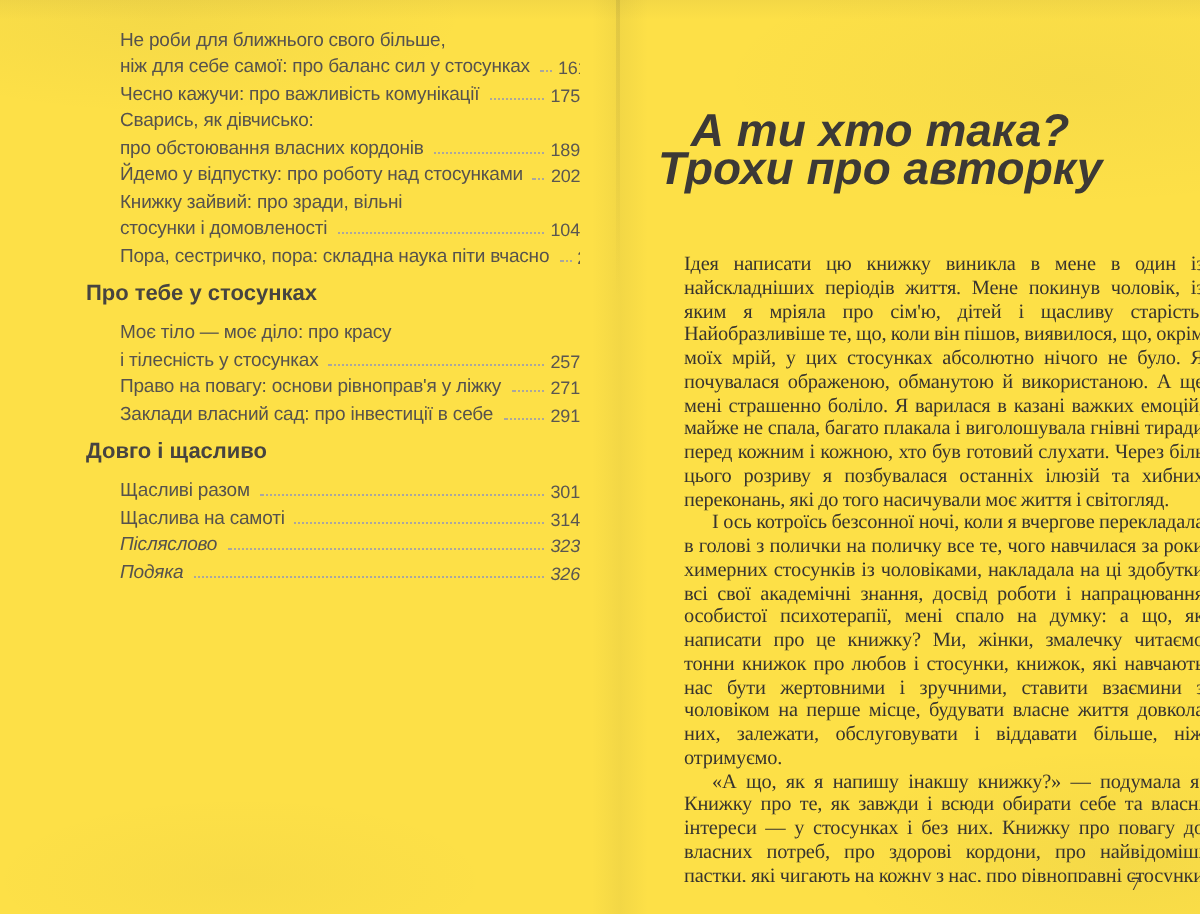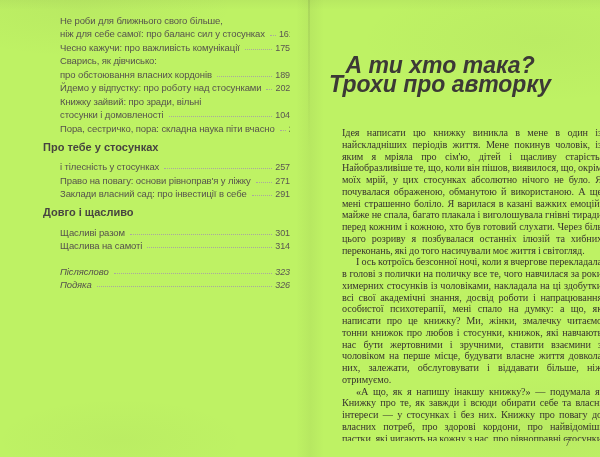--- a/index.html
+++ b/index.html
@@ -1,18 +1,18 @@
 <!DOCTYPE html>
 <html><head>
 <meta charset="utf-8">
 <style>
   html,body{margin:0;padding:0;background:#e9e8e6;}
   .photo{
     position:relative;width:600px;height:457px;overflow:hidden;
-    background:#bef264;
+    background:#fde047;
     font-family:"Liberation Sans",sans-serif;
   }
   
   .texture{
     position:absolute;inset:0;pointer-events:none;
     background:
       radial-gradient(220px 70px at 80px 8px, rgba(90,85,78,0.05), transparent 70%),
       radial-gradient(260px 90px at 540px 40px, rgba(90,85,78,0.04), transparent 70%),
       radial-gradient(200px 80px at 560px 430px, rgba(90,85,78,0.05), transparent 70%),
       radial-gradient(180px 60px at 120px 440px, rgba(90,85,78,0.03), transparent 70%),
@@ -40,21 +40,21 @@
     flex:1;min-width:6px;height:0;
     border-bottom:1px dotted #aaa69f;
     margin:0 3px 3px 5px;
   }
   .t-num{font-size:9px;color:#5a5651;}
   .t-head{
     font-weight:bold;font-size:11px;color:#474440;
     margin:7px 0 4px -17px;height:14px;letter-spacing:0;
   }
   .trow.it .t-text, .trow.it .t-num{font-style:italic;}
-  .gap-top{margin-top:12px;}
+  .gap-top{}
 
   
   .chapter-title{
     position:absolute;left:329px;top:56px;
     font-style:italic;font-weight:600;font-size:23px;line-height:19px;
     color:#3c3936;letter-spacing:0;text-align:center;
   }
   .bodytext{
     position:absolute;left:329px;top:127px;width:260px;height:314px;overflow:hidden;
     font-family:"Liberation Serif",serif;
@@ -114,20 +114,23 @@
       </div>
     <div class="trow">
         <span class="t-text">Пора, сестричко, пора: складна наука піти вчасно</span>
         <span class="t-leader"></span>
         <span class="t-num">241</span>
       </div>
 
     <div class="t-head">Про тебе у стосунках</div>
 
     <div class="trow">
+        <span class="t-text">Моє тіло — моє діло: про красу</span>
+      </div>
+    <div class="trow">
         <span class="t-text">і тілесність у стосунках</span>
         <span class="t-leader"></span>
         <span class="t-num">257</span>
       </div>
     <div class="trow">
         <span class="t-text">Право на повагу: основи рівноправ'я у ліжку</span>
         <span class="t-leader"></span>
         <span class="t-num">271</span>
       </div>
     <div class="trow">

